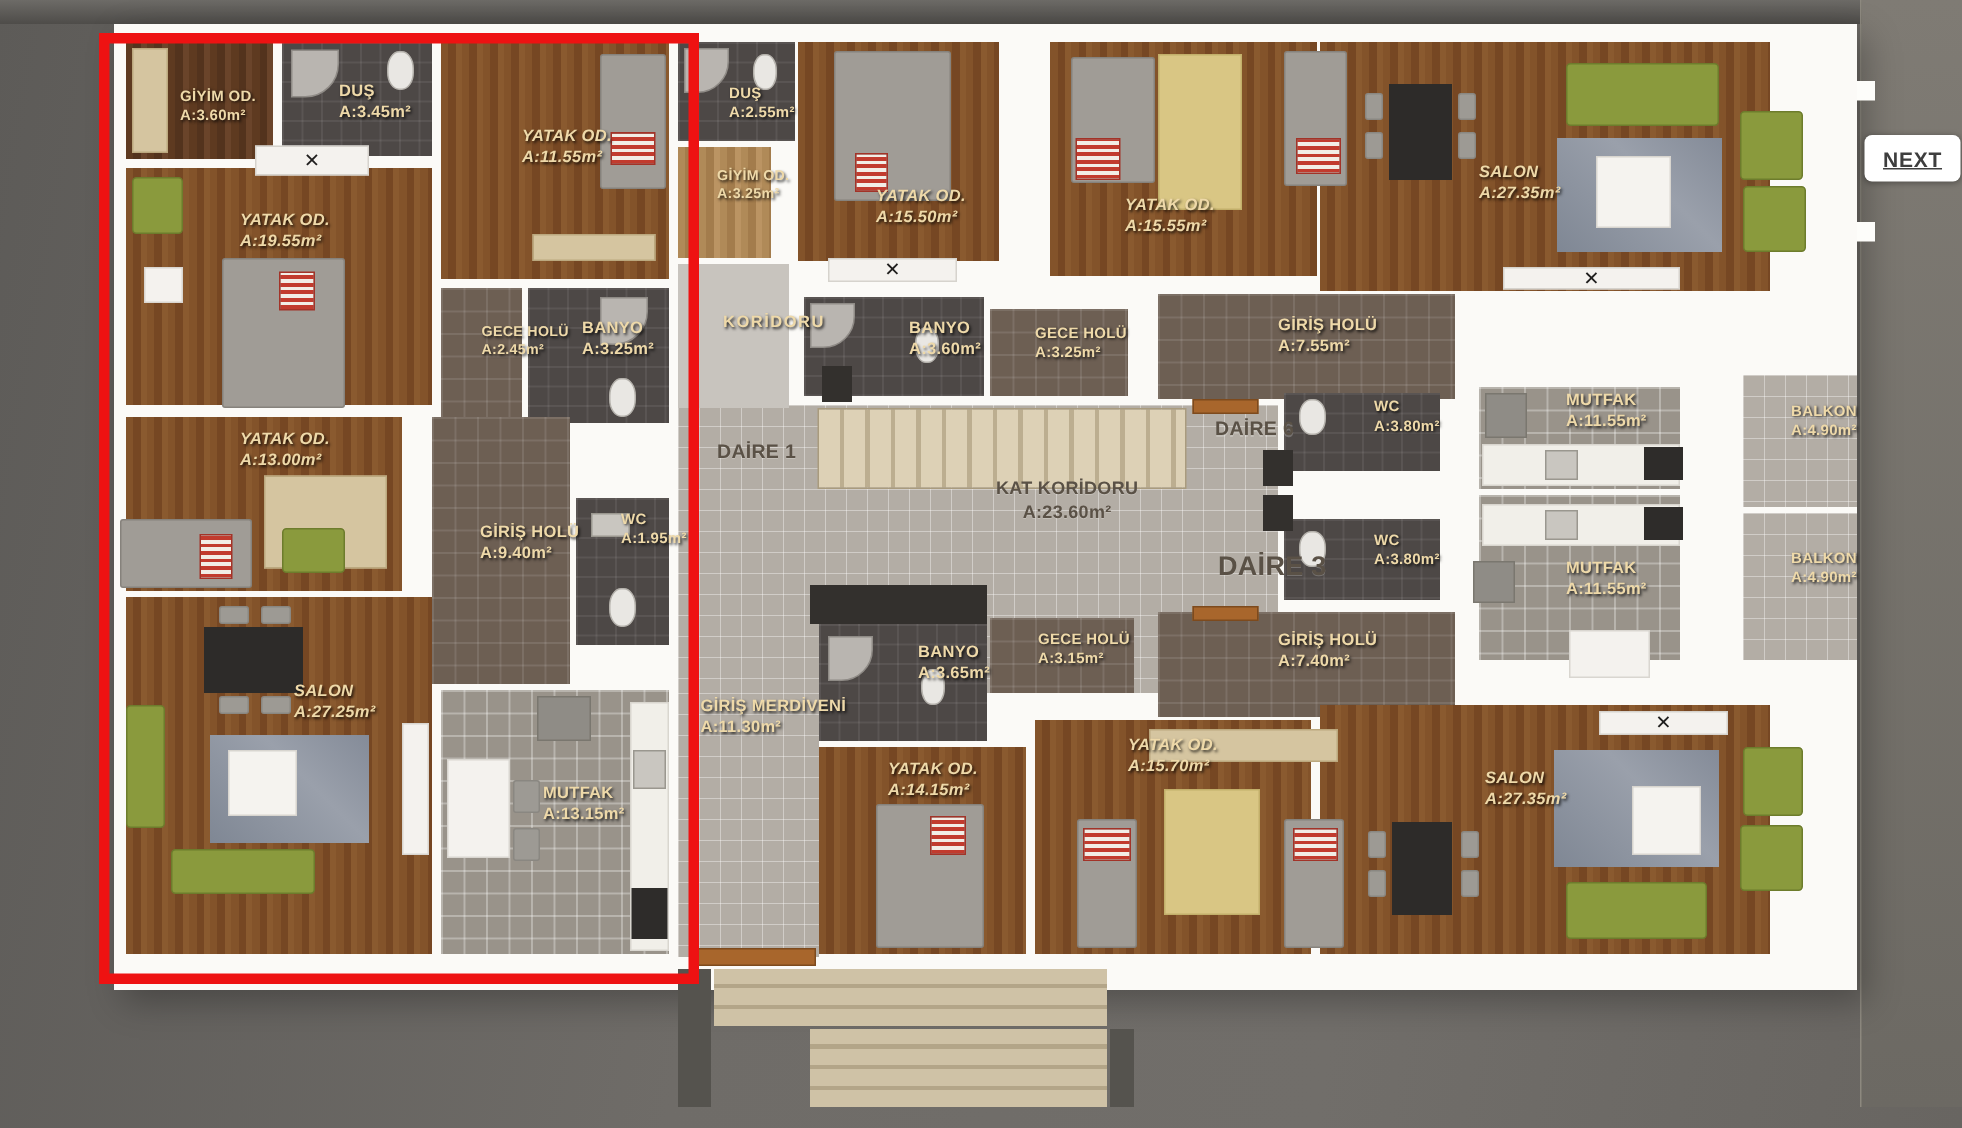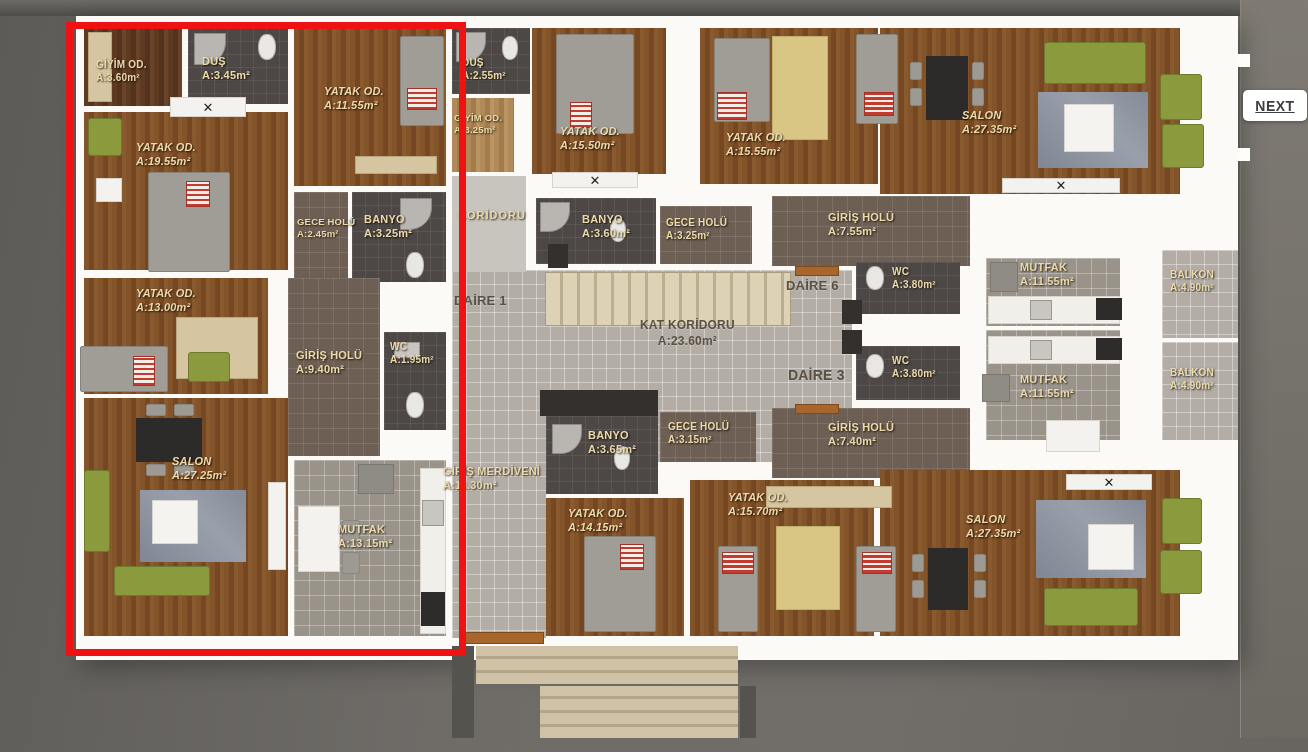--- a/index.html
+++ b/index.html
@@ -15,21 +15,21 @@
   .room,.f{position:absolute;box-sizing:border-box;}
   .wood{background:repeating-linear-gradient(90deg,#83532a 0 5px,#764723 5px 10px,#8a5a2f 10px 14px);font-style:italic;}
   .wood-dark{background:repeating-linear-gradient(90deg,#5e3a20 0 5px,#53331d 5px 10px,#6a442a 10px 14px);}
   .wood-light{background:repeating-linear-gradient(90deg,#b08a58 0 5px,#a37c4c 5px 10px,#bb9463 10px 14px);}
   .tile-dark{background-color:#4d4846;background-image:linear-gradient(rgba(255,255,255,.07) 1px,transparent 1px),linear-gradient(90deg,rgba(255,255,255,.07) 1px,transparent 1px);background-size:13px 13px;}
   .tile-brown{background-color:#6d5f53;background-image:linear-gradient(rgba(255,255,255,.10) 1px,transparent 1px),linear-gradient(90deg,rgba(255,255,255,.10) 1px,transparent 1px);background-size:15px 15px;}
   .tile-gray{background-color:#99938a;background-image:linear-gradient(rgba(255,255,255,.30) 1px,transparent 1px),linear-gradient(90deg,rgba(255,255,255,.30) 1px,transparent 1px);background-size:15px 15px;}
   .tile-light{background-color:#b3ada5;background-image:linear-gradient(rgba(255,255,255,.38) 1px,transparent 1px),linear-gradient(90deg,rgba(255,255,255,.38) 1px,transparent 1px);background-size:14px 14px;}
   .room-light{background:#c8c4be;}
   .rl{position:absolute;z-index:6;color:#eed9a9;font-size:11px;font-weight:bold;
-    text-shadow:1px 1px 2px rgba(0,0,0,.8);line-height:1.3;letter-spacing:.2px;white-space:nowrap;}
+    text-shadow:1px 1px 2px rgba(0,0,0,.8);line-height:1.3;letter-spacing:.2px;white-space:nowrap;margin-left:24px;}
   .rl .area{display:block;}
   .rl.s{font-size:10px;}.rl.xs{font-size:9.5px;}
   .rl.dark{color:#5a5146;text-shadow:0 1px 0 rgba(255,255,255,.22);}
   .bed{background:#a09c96;border:1px solid #86827c;border-radius:2px;}
   .throw{background:repeating-linear-gradient(0deg,#c23b2e 0 2.5px,#f2ede6 2.5px 5px);border:1px solid #a23328;}
   .sofa{background:#8a9a3d;border:1px solid #6d7c2c;border-radius:3px;}
   .rug{background:linear-gradient(45deg,#7f8794,#9aa0ab 60%,#848b98);}
   .ctable{background:#f5f3ef;border:1px solid #d8d5cf;}
   .dtable{background:#2d2b29;}
   .chair{background:#9d9a94;border-radius:2px;border:1px solid #8a8781;}
@@ -269,21 +269,21 @@
   <i class="f door" style="left:460px;top:632px;width:84px;height:12px;"></i>
 
   <i class="f darkflank" style="left:452px;top:646px;width:22px;height:92px;"></i>
   <i class="f entry-stairs" style="left:476px;top:646px;width:262px;height:38px;"></i>
   <i class="f entry-stairs" style="left:540px;top:686px;width:198px;height:52px;"></i>
   <i class="f darkflank" style="left:740px;top:686px;width:16px;height:52px;"></i>
 
   <span class="rl" style="left:458px;top:208px;letter-spacing:1px;"><span>KORİDORU</span></span>
   <span class="rl dark" style="left:454px;top:293px;font-size:13px;"><span>DAİRE 1</span></span>
   <span class="rl dark" style="left:786px;top:278px;font-size:13px;"><span>DAİRE 6</span></span>
-  <span class="rl dark" style="left:788px;top:366px;font-size:14px;"><span>DAİRE 3</span></span>
+  <span class="rl dark" style="left:788px;top:366px;font-size:18px;"><span>DAİRE 3</span></span>
   <span class="rl dark" style="left:640px;top:318px;font-size:12px;text-align:center;"><span>KAT KORİDORU</span><span class="area">A:23.60m²</span></span>
   <span class="rl" style="left:443px;top:464px;"><span>GİRİŞ MERDİVENİ</span><span class="area">A:11.30m²</span></span>
 
   <i class="stub" style="left:1238px;top:54px;"></i>
   <i class="stub" style="left:1238px;top:148px;"></i>
 
   <div class="redbox"></div>
 
 
   <div class="next-btn">NEXT</div>

